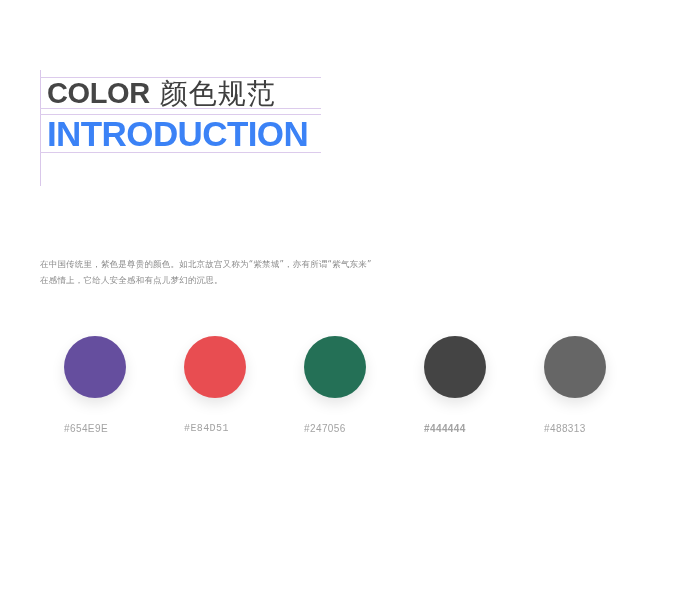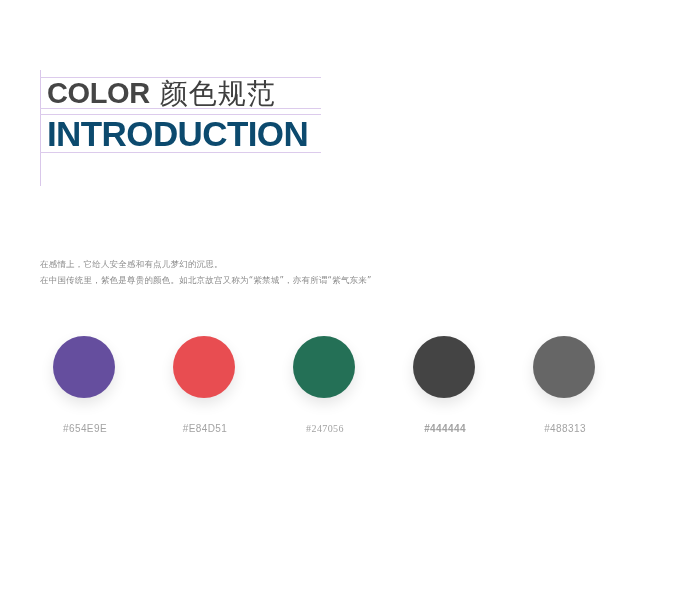--- a/index.html
+++ b/index.html
@@ -90,21 +90,21 @@
     top: 115px;
     height: 37px;
     white-space: nowrap;
   }
 
   .title-big {
     font-family: "Liberation Sans", "DejaVu Sans", sans-serif;
     font-weight: 700;
     font-size: 35px;
     letter-spacing: -0.6px;
-    color: #0c4a6e;
+    color: #3b82f6;
     line-height: 37px;
     text-align: right;
   }
 
   
   .intro-paragraph {
     position: absolute;
     left: 40px;
     top: 256px;
     width: 420px;
@@ -115,25 +115,24 @@
     letter-spacing: 0.2px;
   }
   .intro-paragraph p {
     margin: 0;
     white-space: nowrap;
   }
 
   
   .swatch-strip {
     position: absolute;
-    left: 5px;
+    left: 16px;
     top: 336px;
     width: 588px;
     height: 110px;
-    text-align: center;
   }
 
   .swatch {
     position: absolute;
     top: 0;
     width: 64px;
   }
 
   .swatch-dot {
     width: 62px;
@@ -169,36 +168,36 @@
       <span class="title-cjk">颜色规范</span>
     </div>
 
     <div class="title-row-2">
       <span class="title-big">INTRODUCTION</span>
     </div>
 
   </div>
 
   <div class="intro-paragraph">
+    <p>在中国传统里，紫色是尊贵的颜色。如北京故宫又称为“紫禁城”，亦有所谓“紫气东来”</p>
     <p>在感情上，它给人安全感和有点儿梦幻的沉思。</p>
-    <p>在中国传统里，紫色是尊贵的颜色。如北京故宫又称为“紫禁城”，亦有所谓“紫气东来”</p>
   </div>
 
   <div class="swatch-strip">
       <div class="swatch" style="left: 48px;">
         <div class="swatch-dot" style="background: rgb(101, 78, 158);"></div>
         <div class="swatch-label" style="color: rgb(163, 163, 163);">#654E9E</div>
       </div>
       <div class="swatch" style="left: 168px;">
         <div class="swatch-dot" style="background: rgb(232, 77, 81);"></div>
-        <div class="swatch-label" style="color: rgb(163, 163, 163);">#E84D51</div>
+        <div class="swatch-label" style="color: rgb(163, 163, 163); font-family: Liberation Mono, monospace;">#E84D51</div>
       </div>
       <div class="swatch" style="left: 288px;">
         <div class="swatch-dot" style="background: rgb(36, 112, 86);"></div>
-        <div class="swatch-label" style="color: rgb(163, 163, 163); font-family: Liberation Serif, serif;">#247056</div>
+        <div class="swatch-label" style="color: rgb(163, 163, 163);">#247056</div>
       </div>
       <div class="swatch" style="left: 408px; font-weight: bold;">
         <div class="swatch-dot" style="background: rgb(68, 68, 68);"></div>
         <div class="swatch-label" style="color: rgb(163, 163, 163);">#444444</div>
       </div>
       <div class="swatch" style="left: 528px;">
         <div class="swatch-dot" style="background: rgb(102, 102, 102);"></div>
         <div class="swatch-label" style="color: rgb(163, 163, 163);">#488313</div>
       </div>
     </div>

